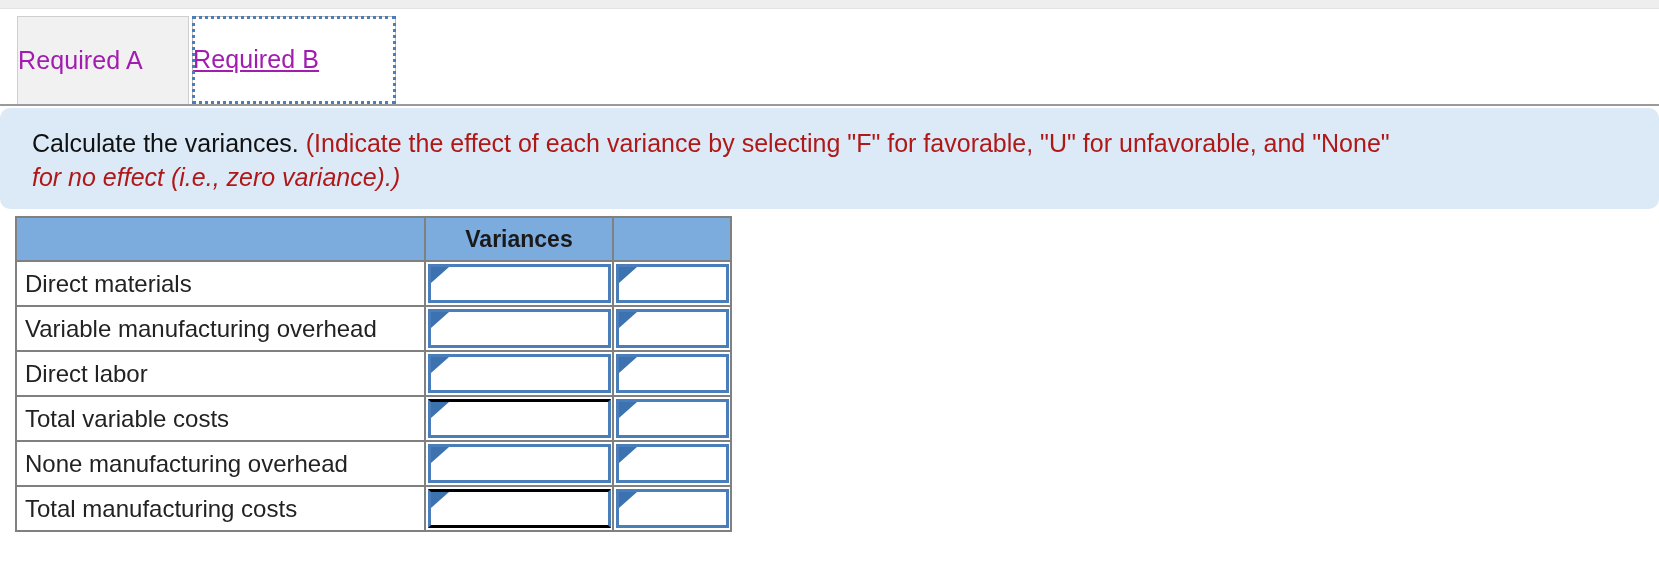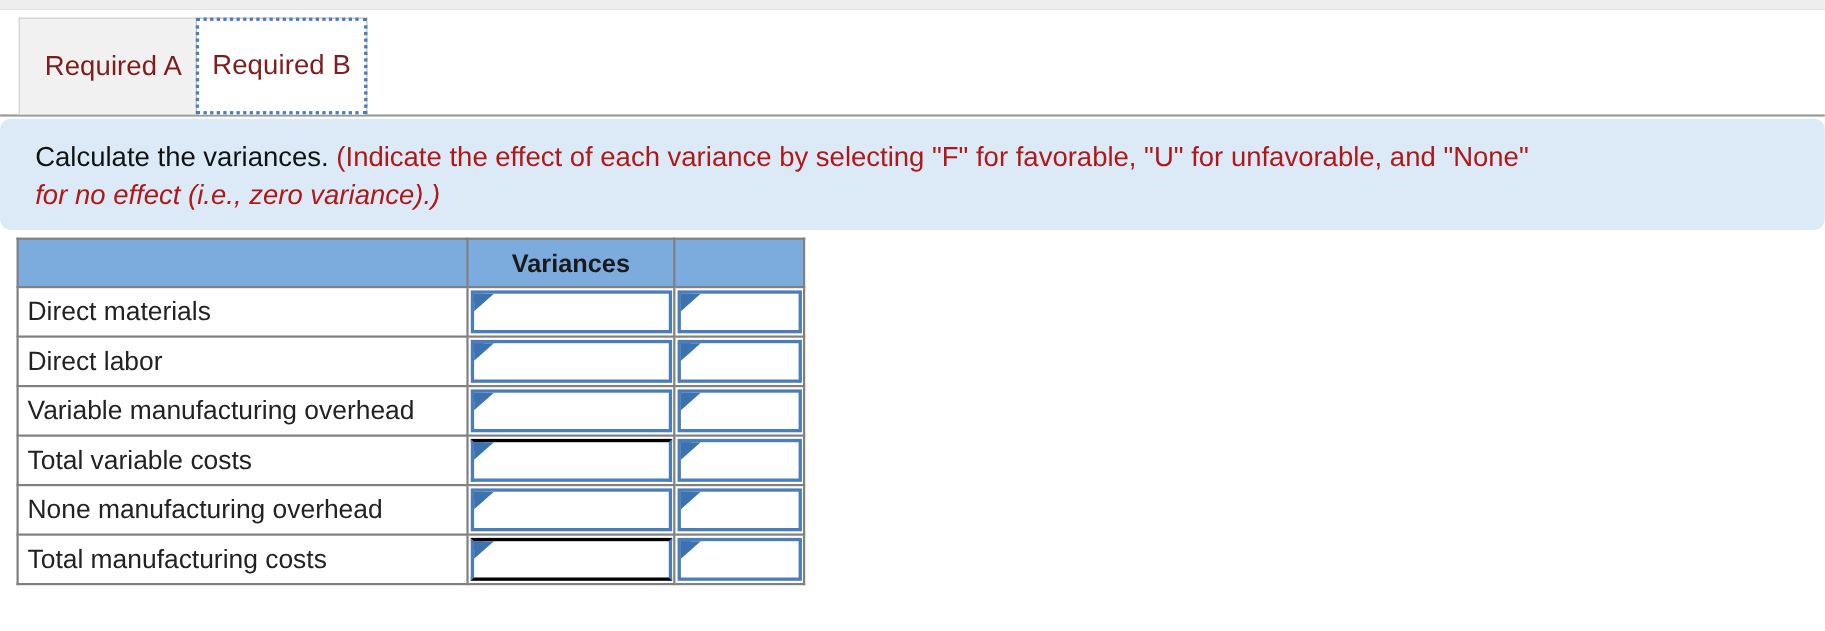--- a/index.html
+++ b/index.html
@@ -44,45 +44,46 @@
     box-sizing: border-box;
   }
 
   .tab {
     position: absolute;
     top: 6px;
     height: 88px;
     box-sizing: border-box;
     display: flex;
     align-items: center;
-    justify-content: center;
+    justify-content: flex-start;
     font-size: 25px;
-    color: #7f1d1d;
+    color: #a21caf;
     letter-spacing: 0.1px;
     user-select: none;
     cursor: pointer;
   }
 
   .tab-inactive {
     left: 17px;
     width: 172px;
     background: #f1f1f1;
     border: 1px solid #cfcfcf;
     border-bottom: none;
   }
 
   .tab-active {
-    left: 178px;
-    width: 156px;
+    left: 192px;
+    width: 204px;
     background: #ffffff;
     border: 1px solid #b9b9b9;
     border-bottom: 2px solid #ffffff;
     outline: 3px dotted #4a7ebb;
     outline-offset: -3px;
     z-index: 3;
+    text-decoration: underline;
   }
 
   
   .banner {
     position: absolute;
     left: 0; top: 108px;
     width: 1659px;
     height: 101px;
     background: #dceaf7;
     box-sizing: border-box;
@@ -244,36 +245,36 @@
             </div>
           </td>
           <td class="input-cell">
             <div class="entry">
               <span class="caret"></span>
               <input type="text" class="entry-input" value="" style="">
             </div>
           </td>
         </tr>
         <tr>
+          <td class="label-cell">Variable manufacturing overhead</td>
+          <td class="input-cell">
+            <div class="entry">
+              <span class="caret"></span>
+              <input type="text" class="entry-input" value="" style="">
+            </div>
+          </td>
+          <td class="input-cell">
+            <div class="entry">
+              <span class="caret"></span>
+              <input type="text" class="entry-input" value="" style="">
+            </div>
+          </td>
+        </tr>
+        <tr>
           <td class="label-cell">Direct labor</td>
-          <td class="input-cell">
-            <div class="entry">
-              <span class="caret"></span>
-              <input type="text" class="entry-input" value="" style="">
-            </div>
-          </td>
-          <td class="input-cell">
-            <div class="entry">
-              <span class="caret"></span>
-              <input type="text" class="entry-input" value="" style="">
-            </div>
-          </td>
-        </tr>
-        <tr>
-          <td class="label-cell">Variable manufacturing overhead</td>
           <td class="input-cell">
             <div class="entry">
               <span class="caret"></span>
               <input type="text" class="entry-input" value="" style="">
             </div>
           </td>
           <td class="input-cell">
             <div class="entry">
               <span class="caret"></span>
               <input type="text" class="entry-input" value="" style="">

